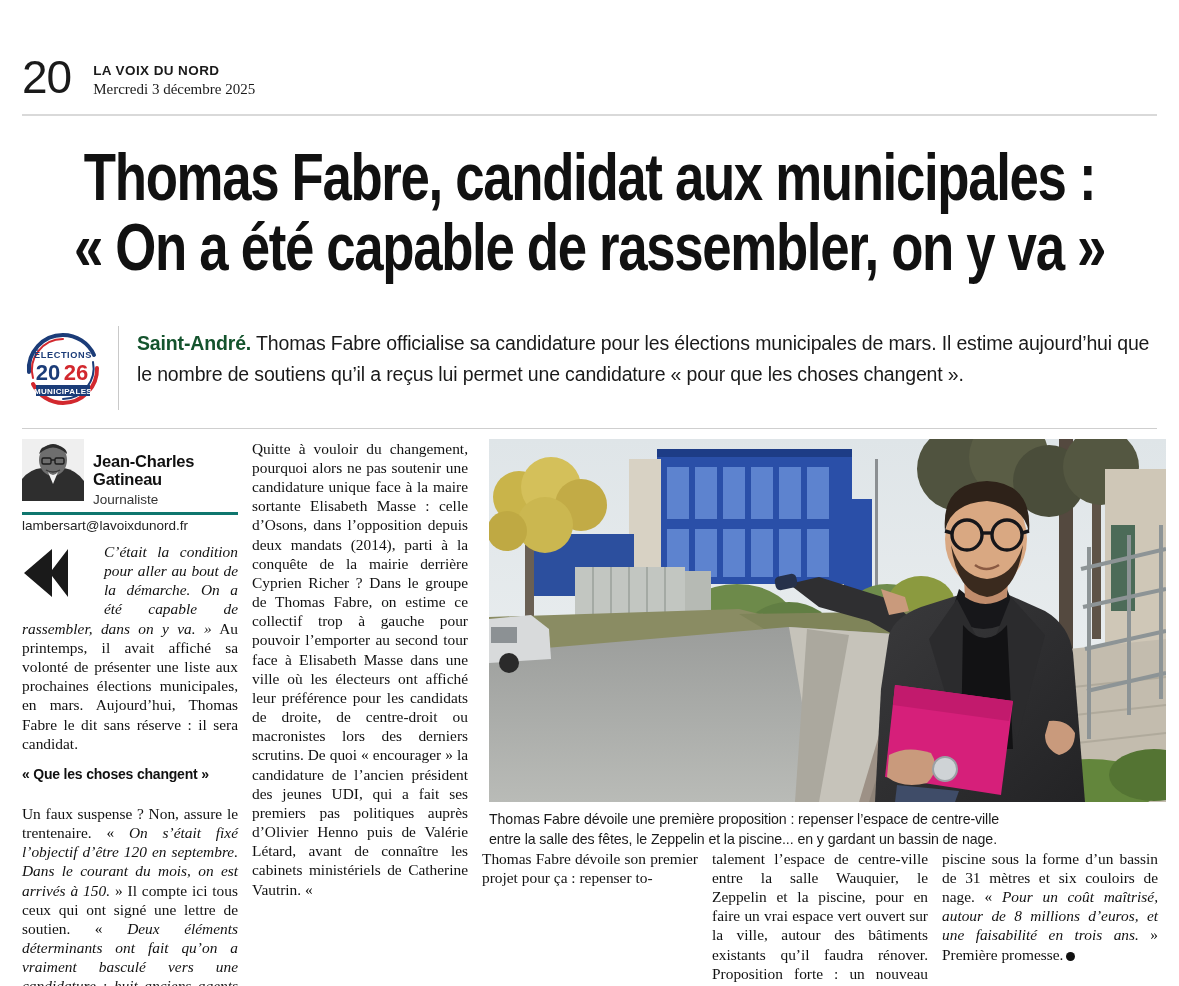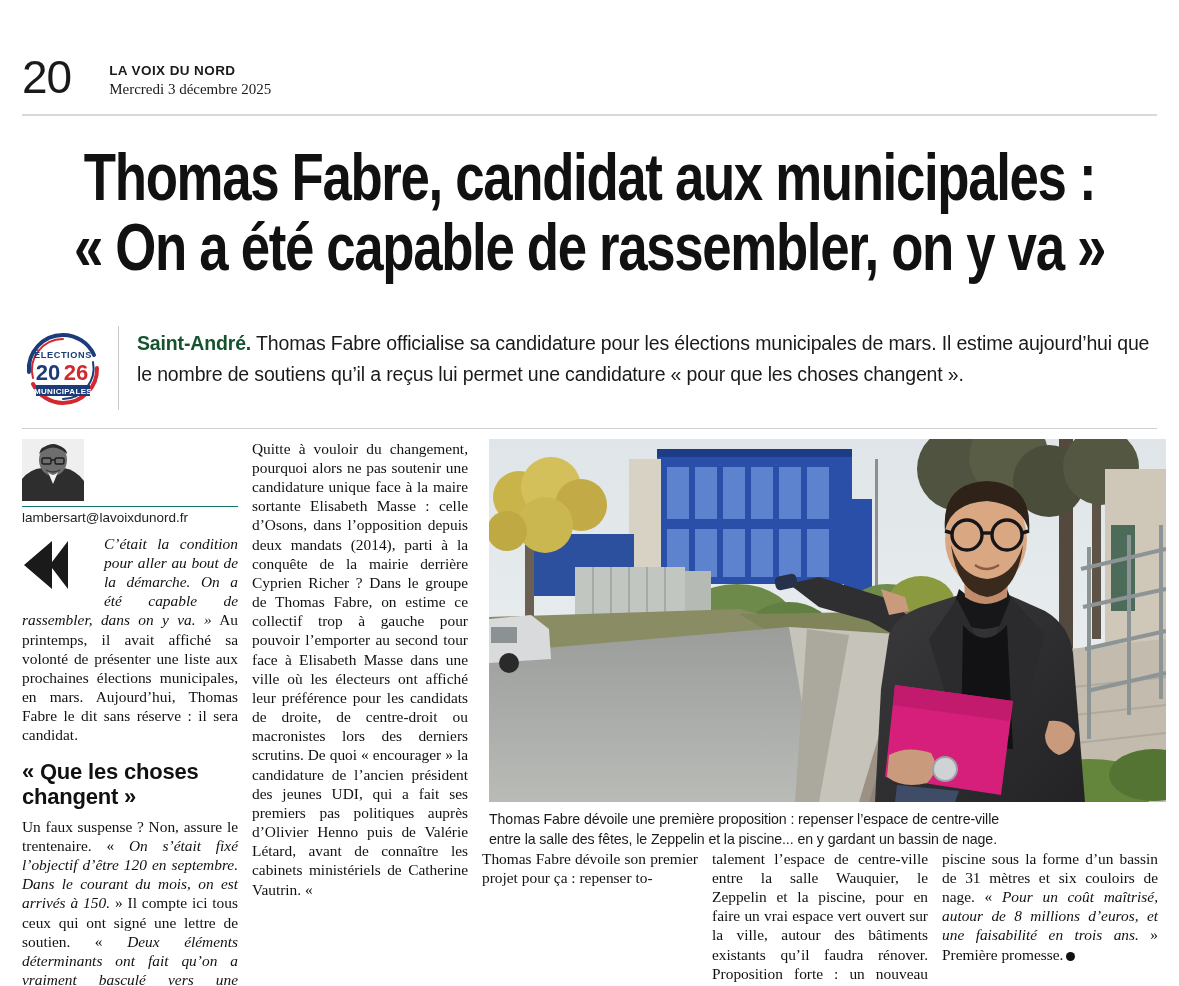--- a/index.html
+++ b/index.html
@@ -14,21 +14,21 @@
   }
   .page{position:relative;width:1179px;height:986px;box-sizing:border-box;padding:0 22px;}
 
   
   .masthead{display:flex;align-items:flex-end;height:72px;padding-top:30px;position:relative;}
   .folio{
     font-family:"Liberation Sans", sans-serif;
     font-size:46px;font-weight:300;letter-spacing:-1px;line-height:1;
     color:#1a1a1a;margin-right:22px;padding-bottom:2px;
   }
-  .paper-block{padding-bottom:4px;margin-left:16px;}
+  .paper-block{padding-bottom:4px;}
   .paper-name{
     font-family:"Liberation Sans", sans-serif;
     font-size:13.5px;font-weight:bold;letter-spacing:.4px;color:#1a1a1a;line-height:1.15;
   }
   .paper-date{
     font-family:"Liberation Serif", serif;
     font-size:15px;color:#1a1a1a;line-height:1.2;margin-top:1px;
   }
   .section-wrap{
     display:flex;align-items:center;
@@ -102,24 +102,24 @@
     color:#111;
     hyphens:auto;
     -webkit-hyphens:auto;
   }
   .btext p{margin:0;}
   .btext i, .btext em{font-style:italic;}
 
   .subhead{
     font-family:"Liberation Sans", sans-serif;
     font-weight:bold;
-    font-size:22px;
+    font-size:14px;
     line-height:1.14;
     color:#111;
-    margin:14px 0 8px 0;
+    margin:14px 0 21px 0;
     letter-spacing:-0.2px;
   }
 
   
   .byline{display:flex;align-items:flex-start;margin-bottom:5px;}
   .byline-photo{
     width:62px;height:62px;flex:0 0 62px;margin-right:9px;
     background:#8d8d8d;position:relative;overflow:hidden;
   }
   .byline-name{
@@ -127,21 +127,21 @@
     font-weight:bold;font-size:16.5px;line-height:1.13;color:#111;
     margin-top:13px;letter-spacing:-0.2px;
   }
   .byline-role{
     font-family:"Liberation Sans", sans-serif;
     font-size:13.5px;color:#333;margin-top:3px;
   }
   .byline-mail{
     font-family:"Liberation Sans", sans-serif;
     font-size:13.5px;color:#222;
-    border-top:1px solid #0f766e;
+    border-top:3px solid #0f766e;
     padding-top:3px;margin-top:2px;
   }
 
   
   .quotemark{
     float:left;width:74px;height:54px;margin:4px 8px 0 0;
   }
 
   
   .photo-block{
@@ -222,20 +222,25 @@
               <rect x="0" y="0" width="62" height="62" fill="#efefef"></rect>
               <path d="M0 62 L0 40 Q8 30 20 29 L42 29 Q54 31 62 42 L62 62 Z" fill="#2e2e2e"></path>
               <ellipse cx="31" cy="21" rx="14" ry="16" fill="#6e6e6e"></ellipse>
               <path d="M17 15 Q31 2 45 15 Q45 8 31 5 Q18 7 17 15 Z" fill="#2b2b2b"></path>
               <rect x="20" y="19" width="9" height="6" rx="1.5" fill="none" stroke="#1c1c1c" stroke-width="1.4"></rect>
               <rect x="33" y="19" width="9" height="6" rx="1.5" fill="none" stroke="#1c1c1c" stroke-width="1.4"></rect>
               <line x1="29" y1="21" x2="33" y2="21" stroke="#1c1c1c" stroke-width="1.4"></line>
               <path d="M24 31 Q31 35 38 31" stroke="#3a3a3a" stroke-width="1.4" fill="none"></path>
               <path d="M26 33 L31 45 L36 33 Q31 39 26 33Z" fill="#f2f2f2"></path>
             </svg>
+          </div>
+          <div>
+            <div class="byline-name">Jean-Charles</div>
+            <div class="byline-name" style="margin-top:0">Gatineau</div>
+            <div class="byline-role">Journaliste</div>
           </div>
         </div>
         <div class="byline-mail">lambersart@lavoixdunord.fr</div>
 
         <div class="btext" style="margin-top:9px">
           <svg class="quotemark" viewBox="0 0 74 54" aria-hidden="true">
             <polygon points="2,27 30,3 30,24 46,3 46,51 30,30 30,51" fill="#1a1a1a"></polygon>
           </svg>
           <p><i>C’était la condition pour aller au bout de la démarche. On a été capable de rassembler, dans on y va. »</i><span> Au printemps, il avait affiché sa volonté de présenter une liste aux prochaines élections municipales, en mars. Aujourd’hui, Thomas Fabre le dit sans réserve : il sera candidat.</span></p>
         </div>

